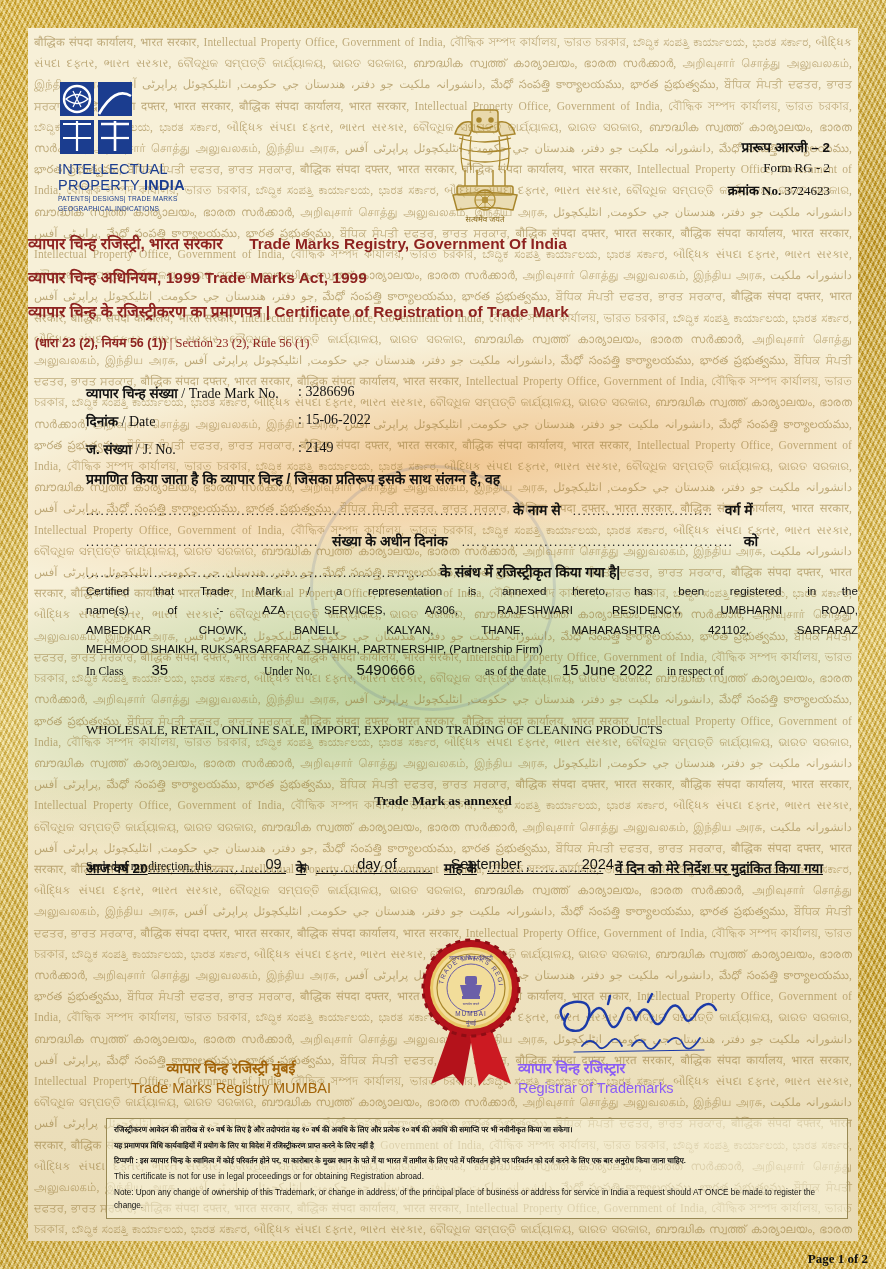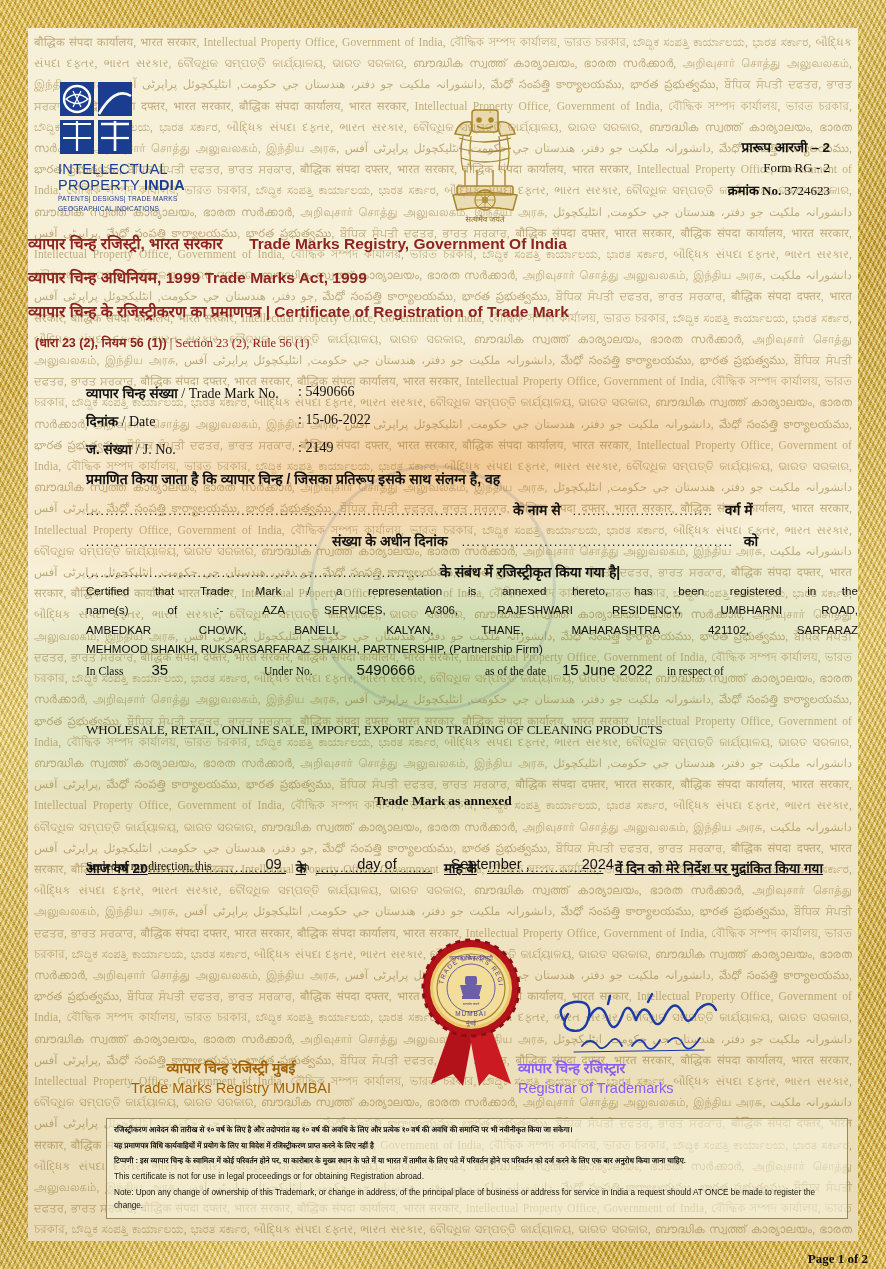--- a/index.html
+++ b/index.html
@@ -275,21 +275,21 @@
           <span class="dev">(धारा 23 (2), नियम 56 (1))</span><span> | </span><span>Section 23 (2), Rule 56 (1)</span>
         </div>
       </div>
 
       <div class="details">
         <div class="drow">
           <div class="dlabel">
             <span class="dev">व्यापार चिन्ह संख्या</span>
             <span>/ Trade Mark No.</span>
           </div>
-          <div class="dval">: 5490666</div>
+          <div class="dval">: 3286696</div>
         </div>
         <div class="drow">
           <div class="dlabel">
             <span class="dev">दिनांक</span>
             <span>/ Date</span>
           </div>
           <div class="dval">: 15-06-2022</div>
         </div>
         <div class="drow">
           <div class="dlabel">

